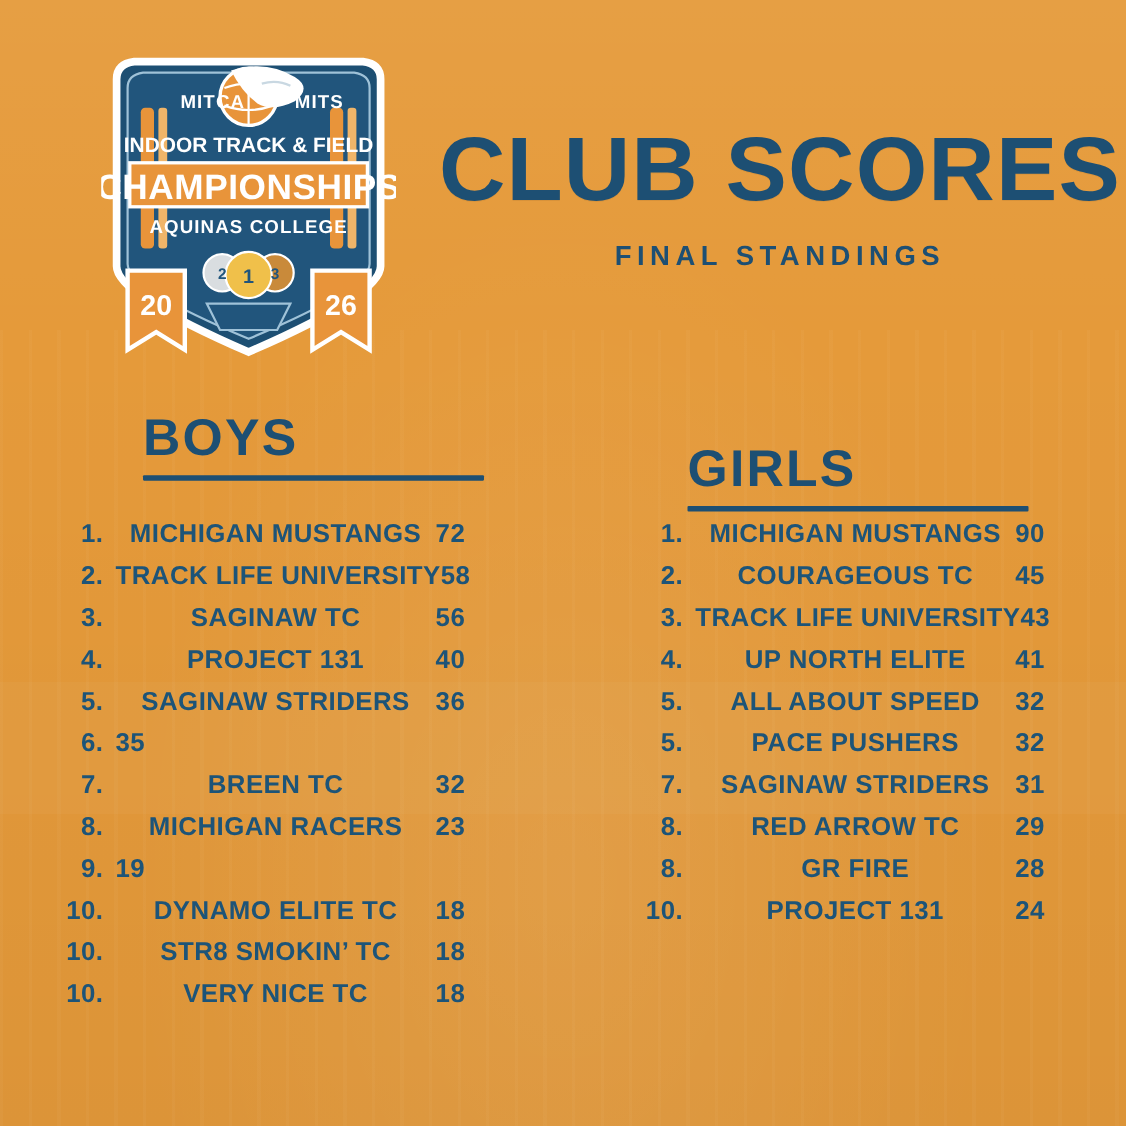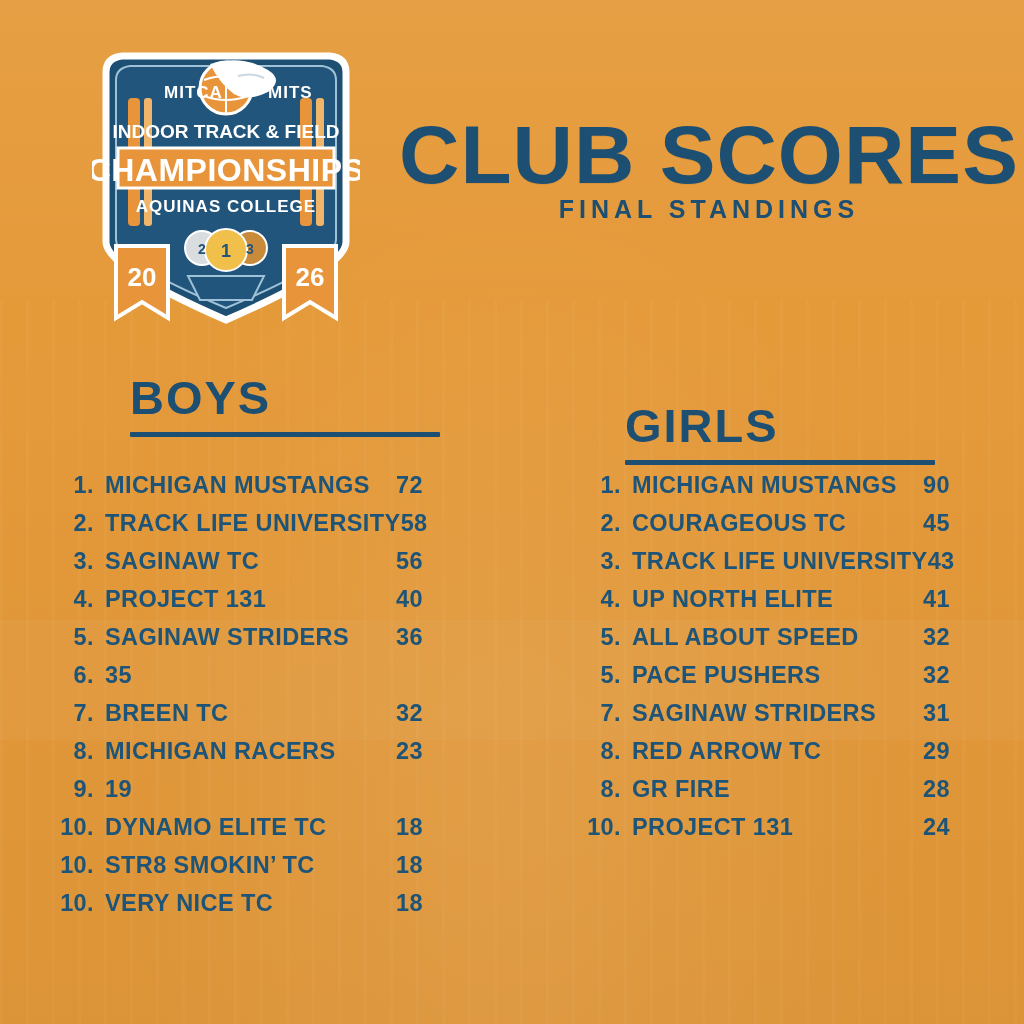--- a/index.html
+++ b/index.html
@@ -68,21 +68,21 @@
     font-family: "Liberation Sans", sans-serif;
     font-weight: bold;
     font-size: 82px;
     letter-spacing: 1px;
     color: #1d4f73;
     line-height: .95;
     transform: scaleX(1.02);
     text-shadow: 0 1px 0 rgba(0,0,0,0.06);
   }
   .sub-title {
-    margin-top: 1px;
+    margin-top: 25px;
     font-weight: bold;
     font-size: 25px;
     letter-spacing: 5px;
     color: #1d4f73;
   }
 
   
   .col-heads {
     position: absolute;
     top: 370px;
@@ -132,20 +132,21 @@
   }
   .rank {
     width: 56px;
     text-align: right;
     padding-right: 11px;
     flex: none;
   }
   .club {
     flex: 1 1 auto;
     white-space: nowrap;
+    text-align: center;
   }
   .score {
     width: 62px;
     text-align: left;
     flex: none;
     padding-right: 10px;
   }
 
   
   .logo svg { display: block; }

